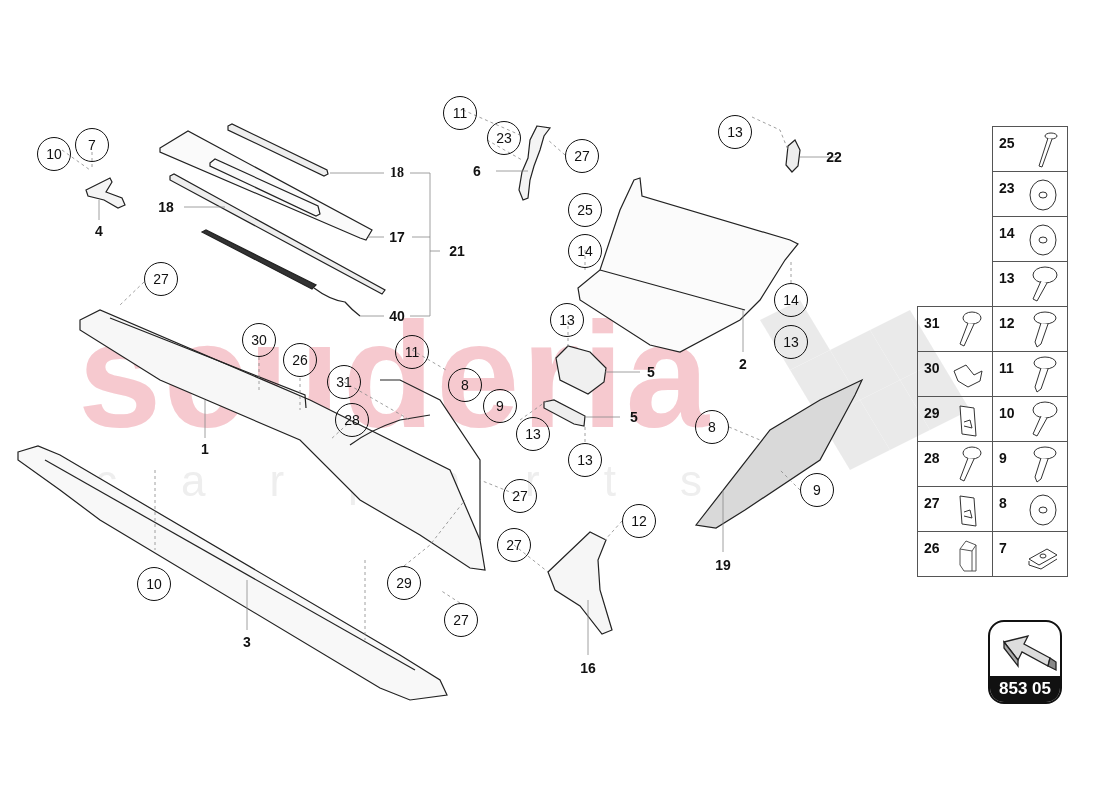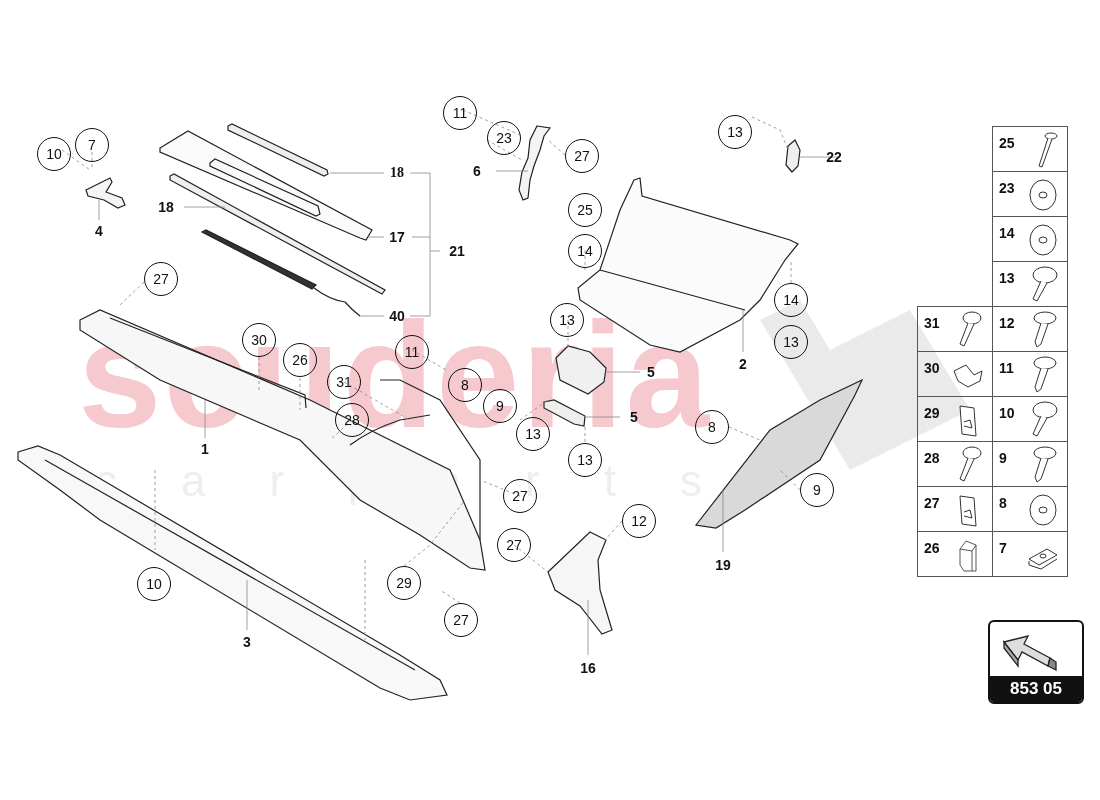--- a/index.html
+++ b/index.html
@@ -8,21 +8,21 @@
   .wm { position:absolute; font-family:"Liberation Sans", sans-serif; font-weight:bold; pointer-events:none; }
   .wm-main { left:78px; top:300px; font-size:150px; color:#f6c9cf; letter-spacing:2px; line-height:150px; }
   .wm-sub { left:95px; top:456px; font-size:44px; color:#eeeeee; letter-spacing:64px; font-weight:normal; }
   .callout { position:absolute; width:34px; height:34px; border:1.6px solid #111; border-radius:50%; background:transparent; box-sizing:border-box; display:flex; align-items:center; justify-content:center; font-size:14px; color:#111; cursor:pointer; }
   .plain { position:absolute; font-size:14px; font-weight:bold; color:#111; cursor:pointer; transform:translate(-50%,-50%); }
   .legend { position:absolute; border-collapse:collapse; }
   .legend td { border:1px solid #555; width:74px; height:44px; vertical-align:top; position:relative; padding:0; background:transparent; }
   .legend .num { position:absolute; left:6px; top:8px; font-size:14px; font-weight:bold; color:#111; }
   .legend svg { position:absolute; right:6px; top:3px; }
   .legend td.empty { border:none; }
-  #ref-box { position:absolute; left:988px; top:620px; width:96px; height:84px; border:2px solid #111; border-radius:6px; overflow:hidden; box-sizing:border-box; background:#fff; }
+  #ref-box { position:absolute; left:988px; top:620px; width:74px; height:84px; border:2px solid #111; border-radius:16px; overflow:hidden; box-sizing:border-box; background:#fff; }
   #ref-box .label { position:absolute; left:0; bottom:0; width:100%; height:26px; background:#111; color:#fff; font-weight:bold; font-size:17px; text-align:center; line-height:26px; }
 </style>
 </head>
 <body>
 
 <div id="stage">
 
   <div class="wm wm-main">scuderia</div>
   <div class="wm wm-sub">carparts</div>
 

